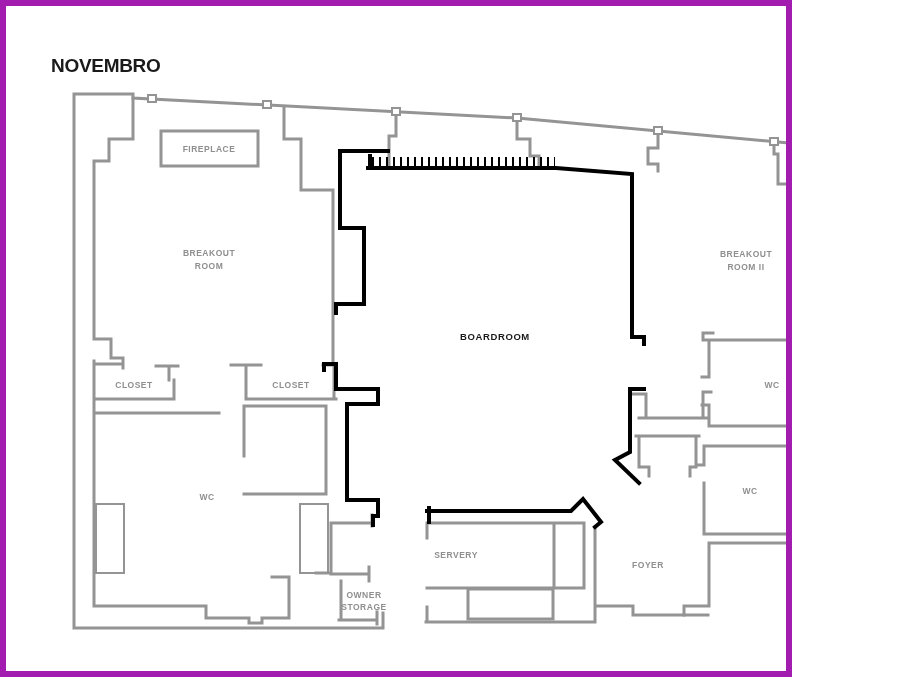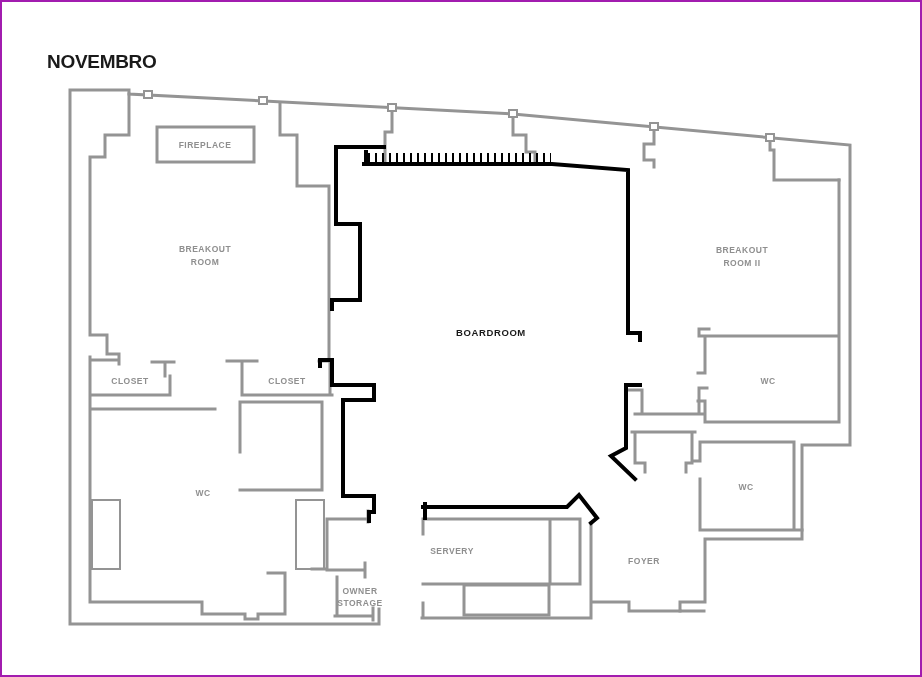--- a/index.html
+++ b/index.html
@@ -1,20 +1,20 @@
 <!DOCTYPE html>
 <html><head>
 <meta charset="utf-8">
 <style>
   html,body{margin:0;padding:0;background:#ffffff;}
   .stage{
     position:relative;
-    width:922px;height:677px;
+    width:792px;height:677px;
     box-sizing:border-box;
-    border:2px solid #a21caf;
+    border:6px solid #a21caf;
     background:#ffffff;
     font-family:"Liberation Sans", sans-serif;
     overflow:hidden;
   }
   svg{display:block;}
   text{
     font-family:"Liberation Sans", sans-serif;
     font-weight:bold;
   }
   .title-text{font-size:19px;letter-spacing:-0.3px;}

